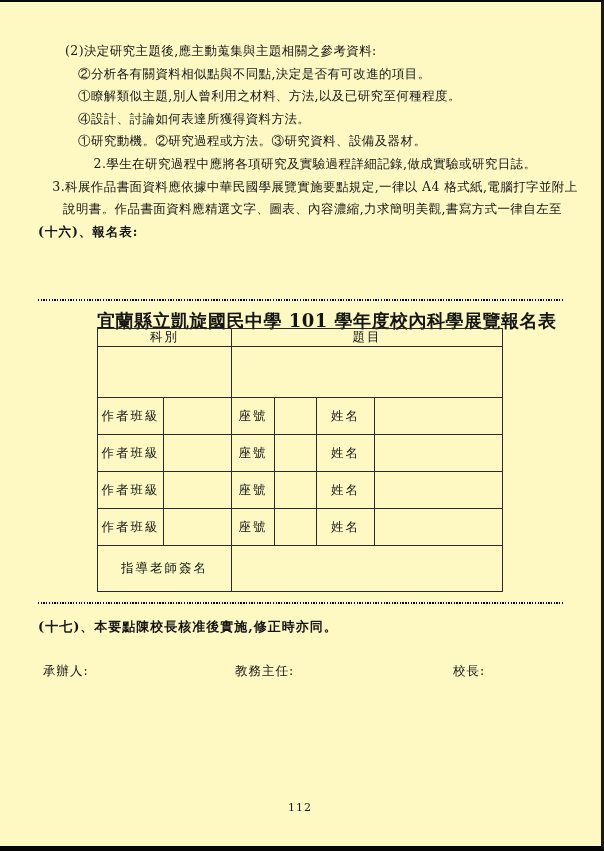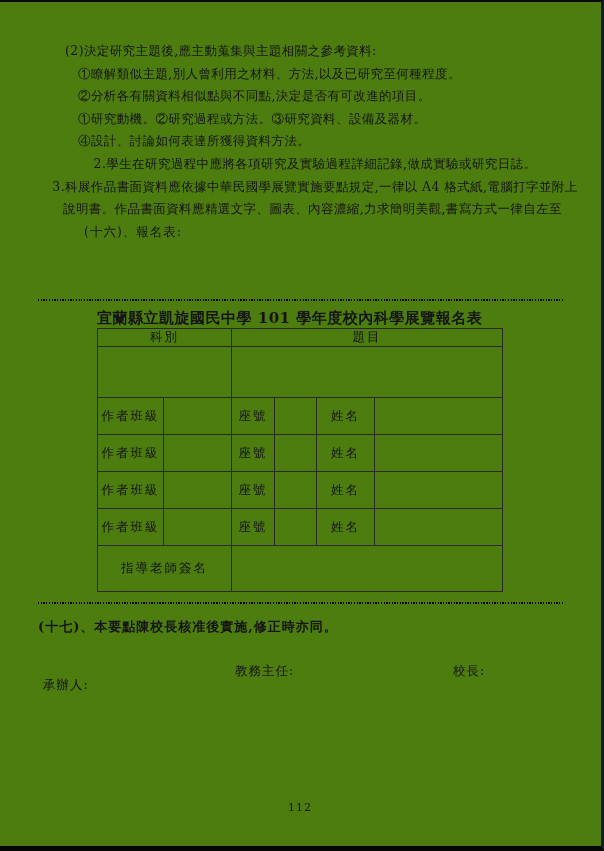--- a/index.html
+++ b/index.html
@@ -1,59 +1,59 @@
 <!DOCTYPE html>
 <html><head>
 <meta charset="utf-8">
 <style>
   html,body { margin:0; padding:0; background:#ffffff; }
   .page {
-    position:relative; width:604px; height:851px; background:#4d7c0f;
+    position:relative; width:604px; height:851px; background:#fef9c3;
     box-sizing:border-box; overflow:hidden;
     border-top:2px solid #0a0a0a; border-right:3px solid #1a1a1a; border-bottom:5px solid #050505;
     font-family:"DejaVu Serif","Liberation Serif",serif; color:#151515;
   }
   .body-text { position:absolute; left:38px; top:38px; width:540px; font-size:12.5px; line-height:22.6px; letter-spacing:0.4px; white-space:nowrap; }
   .line { height:22.6px; }
   .ind-sub1 { padding-left:27px; }
   .ind-sub2 { padding-left:40px; }
   .ind-num  { padding-left:14px;text-align:center; }
   .ind-cont { padding-left:25px; }
-  .sec-head { padding-left:0; font-weight:normal; letter-spacing:1px;margin-left:46px; }
+  .sec-head { padding-left:0; font-weight:bold; letter-spacing:1px; }
   .dotted { position:absolute; left:38px; width:527px; height:2px;
     background:repeating-linear-gradient(90deg,#000 0 1.3px,transparent 1.3px 2.7px); }
   .dotted-1 { top:297px; }
   .dotted-2 { top:600px; }
-  .form-title { position:absolute; left:97px; top:307px; width:405px; text-align:left;
-    font-weight:bold; font-size:15px; letter-spacing:0.5px; white-space:nowrap; }
+  .form-title { position:absolute; left:97px; top:307px; width:405px; text-align:right;
+    font-weight:bold; font-size:18px; letter-spacing:0.5px; white-space:nowrap; }
   .form-table { position:absolute; left:97px; top:326px; width:405px; border-collapse:collapse;
     table-layout:fixed; font-size:12.5px; }
   .form-table td { border:1px solid #2a2a2a; padding:0; text-align:center; letter-spacing:2px; overflow:hidden; }
   .r-head td   { height:16px; }
   .r-blank td  { height:50px; }
   .r-author td { height:36px; }
   .r-sign td   { height:45px; }
   .sec17 { position:absolute; left:38px; top:616px; font-weight:bold; font-size:13px; letter-spacing:1px; white-space:nowrap; }
   .signoff { position:absolute; top:661px; left:0; width:604px; height:20px; font-size:12.5px; letter-spacing:1px; }
-  .so-undertaker { position:absolute; left:43px;margin-top:14px; }
+  .so-undertaker { position:absolute; left:43px; }
   .so-dean { position:absolute; left:227px;margin-left:8px; }
   .so-principal { position:absolute; left:453px; }
   .page-number { position:absolute; top:799px; left:0; width:600px; text-align:center; font-size:11px; letter-spacing:1px; }
 </style>
 </head>
 <body>
 
 <div class="page">
 
   <div class="body-text">
     <div class="line ind-sub1">(2)決定研究主題後,應主動蒐集與主題相關之參考資料:</div>
+    <div class="line ind-sub2">②分析各有關資料相似點與不同點,決定是否有可改進的項目。</div>
     <div class="line ind-sub2">①瞭解類似主題,別人曾利用之材料、方法,以及已研究至何種程度。</div>
-    <div class="line ind-sub2">②分析各有關資料相似點與不同點,決定是否有可改進的項目。</div>
+    <div class="line ind-sub2">④設計、討論如何表達所獲得資料方法。</div>
     <div class="line ind-sub2">①研究動機。②研究過程或方法。③研究資料、設備及器材。</div>
-    <div class="line ind-sub2">④設計、討論如何表達所獲得資料方法。</div>
     <div class="line ind-num">2.學生在研究過程中應將各項研究及實驗過程詳細記錄,做成實驗或研究日誌。</div>
     <div class="line ind-num">3.科展作品書面資料應依據中華民國學展覽實施要點規定,一律以 A4 格式紙,電腦打字並附上</div>
     <div class="line ind-cont">說明書。作品書面資料應精選文字、圖表、內容濃縮,力求簡明美觀,書寫方式一律自左至</div>
     <div class="line sec-head">(十六)、報名表:</div>
   </div>
 
   <div class="dotted dotted-1"></div>
 
   <div class="form-title">宜蘭縣立凱旋國民中學 101 學年度校內科學展覽報名表</div>
 

